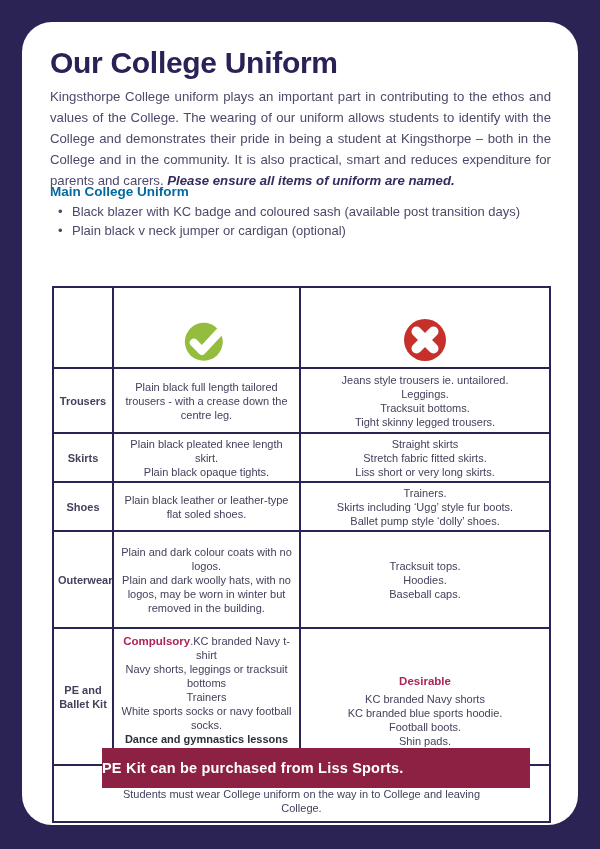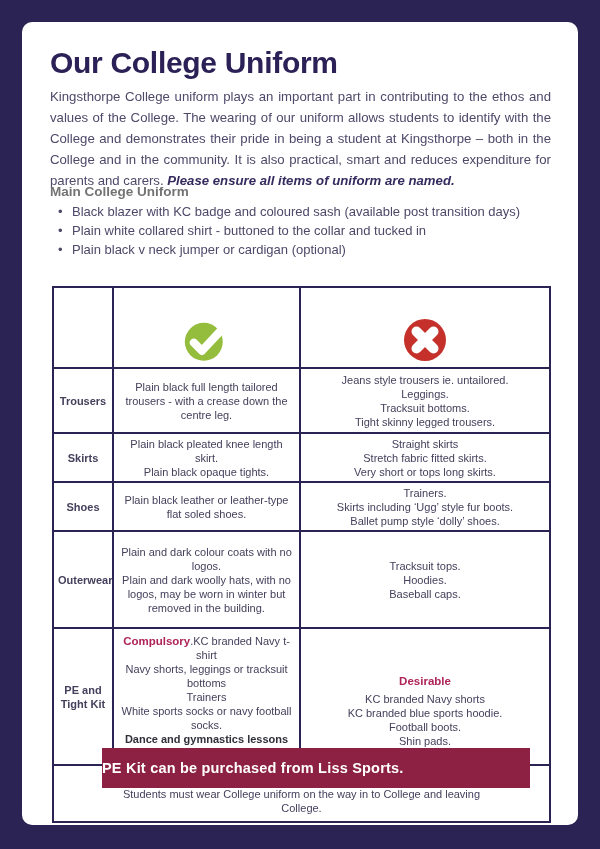--- a/index.html
+++ b/index.html
@@ -7,36 +7,36 @@
   body {
     background: #2b2353;
     font-family: "Liberation Sans", "DejaVu Sans", sans-serif;
     position: relative;
     overflow: hidden;
   }
   .sheet {
     position: absolute;
     left: 22px; top: 22px; right: 22px; bottom: 24px;
     background: #ffffff;
-    border-radius: 10px;
+    border-radius: 30px;
     overflow: hidden;
   }
   .page-title {
     position: absolute; left: 28px; top: 24px;
     font-size: 30px; font-weight: 800; letter-spacing: -0.3px;
     color: #2b2156;
   }
   .intro {
     position: absolute; left: 28px; top: 64px; width: 501px;
     font-size: 13.2px; line-height: 21px; color: #4e4869;
     text-align: justify;
   }
   .intro .emph { font-weight: bold; font-style: italic; color: #352b5e; }
   .main-uniform { position: absolute; left: 28px; top: 162px; width: 501px; }
-  .main-uniform h3 { font-size: 13.5px; font-weight: bold; color: #737373; margin-bottom: 3px; }
+  .main-uniform h3 { font-size: 13.5px; font-weight: bold; color: #0369a1; margin-bottom: 3px; }
   .main-uniform ul { list-style: none; }
   .main-uniform li {
     font-size: 13px; color: #4e4869; line-height: 19px; padding-left: 22px; position: relative;
   }
   .main-uniform li::before {
     content: "•"; position: absolute; left: 8px; color: #4e4869;
   }
   table.uniform {
     position: absolute; left: 30px; top: 264px;
     border-collapse: collapse; table-layout: fixed;
@@ -76,21 +76,20 @@
 <div class="sheet">
 
   <h1 class="page-title">Our College Uniform</h1>
 
   <p class="intro"><span>Kingsthorpe College uniform plays an important part in contributing to the ethos and values of the College. The wearing of our uniform allows students to identify with the College and demonstrates their pride in being a student at Kingsthorpe – both in the College and in the community. It is also practical, smart and reduces expenditure for parents and carers. </span> <span class="emph">Please ensure all items of uniform are named.</span></p>
 
   <div class="main-uniform">
     <h3>Main College Uniform</h3>
     <ul>
       <li>Black blazer with KC badge and coloured sash (available post transition days)</li>
-      <li>Plain white collared shirt - buttoned to the collar and tucked in</li>
       <li>Plain black v neck jumper or cardigan (optional)</li>
     </ul>
   </div>
 
   <table class="uniform">
     <colgroup>
         <col style="width:60px">
         <col style="width:187px">
         <col style="width:250px">
       </colgroup>
@@ -121,40 +120,40 @@
 Leggings.
 Tracksuit bottoms.
 Tight skinny legged trousers.</td>
     </tr>
     <tr style="height:49px">
       <td class="row-label">Skirts</td>
       <td>Plain black pleated knee length skirt.
 Plain black opaque tights.</td>
       <td>Straight skirts
 Stretch fabric fitted skirts.
-Very short or tops long skirts.</td>
+Liss short or very long skirts.</td>
     </tr>
     <tr style="height:49px">
       <td class="row-label">Shoes</td>
       <td>Plain black leather or leather-type flat soled shoes.</td>
       <td>Trainers.
 Skirts including ‘Ugg’ style fur boots.
 Ballet pump style ‘dolly’ shoes.</td>
     </tr>
     <tr style="height:97px">
       <td class="row-label">Outerwear</td>
       <td>Plain and dark colour coats with no logos.
 Plain and dark woolly hats, with no logos, may be worn in winter but removed in the building.</td>
       <td>Tracksuit tops.
 Hoodies.
 Baseball caps.</td>
     </tr>
     <tr style="height:110px">
       <td class="row-label">PE and
-Tight Kit</td>
+Ballet Kit</td>
       <td class="pe-cell"><span class="pe-heading">Compulsory</span><span>.KC branded Navy t-shirt
 Navy shorts, leggings or tracksuit bottoms
 Trainers
 White sports socks or navy football socks.</span>
 <span class="pe-bold">Dance and gymnastics lessons will removed bare feet.</span></td>
       <td class="pe-cell"><span class="pe-heading gap-after">Desirable</span><span>KC branded Navy shorts
 KC branded blue sports hoodie.
 Football boots.
 Shin pads.
 KC branded Navy tracksuit bottoms.</span></td>

